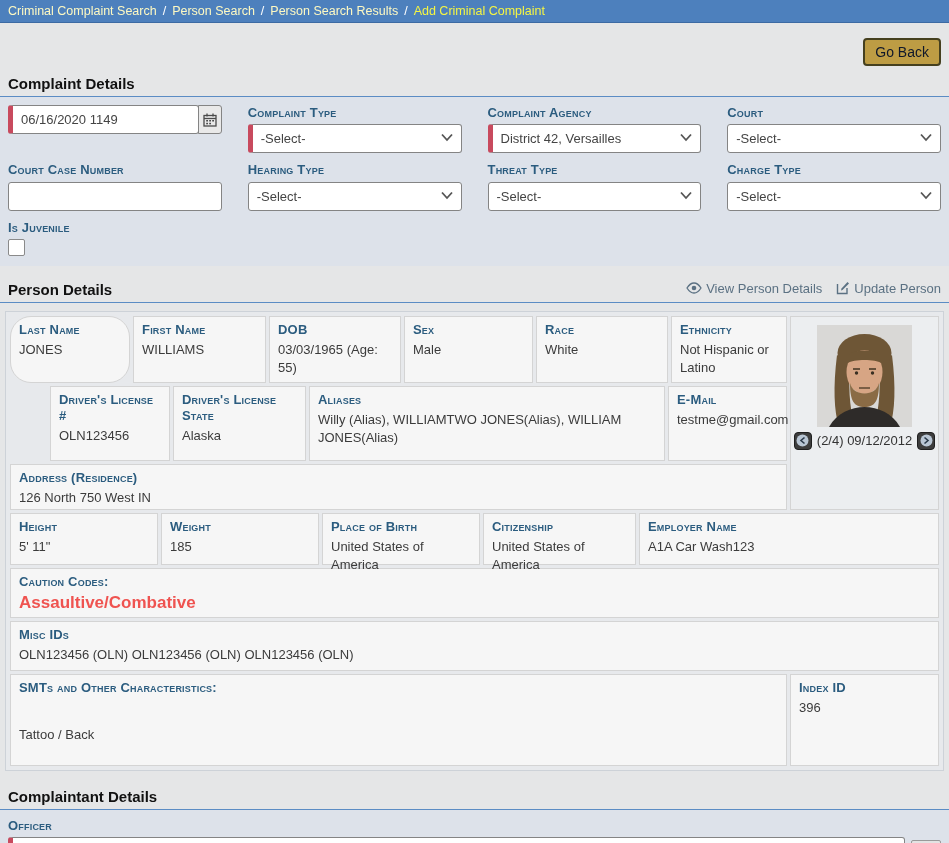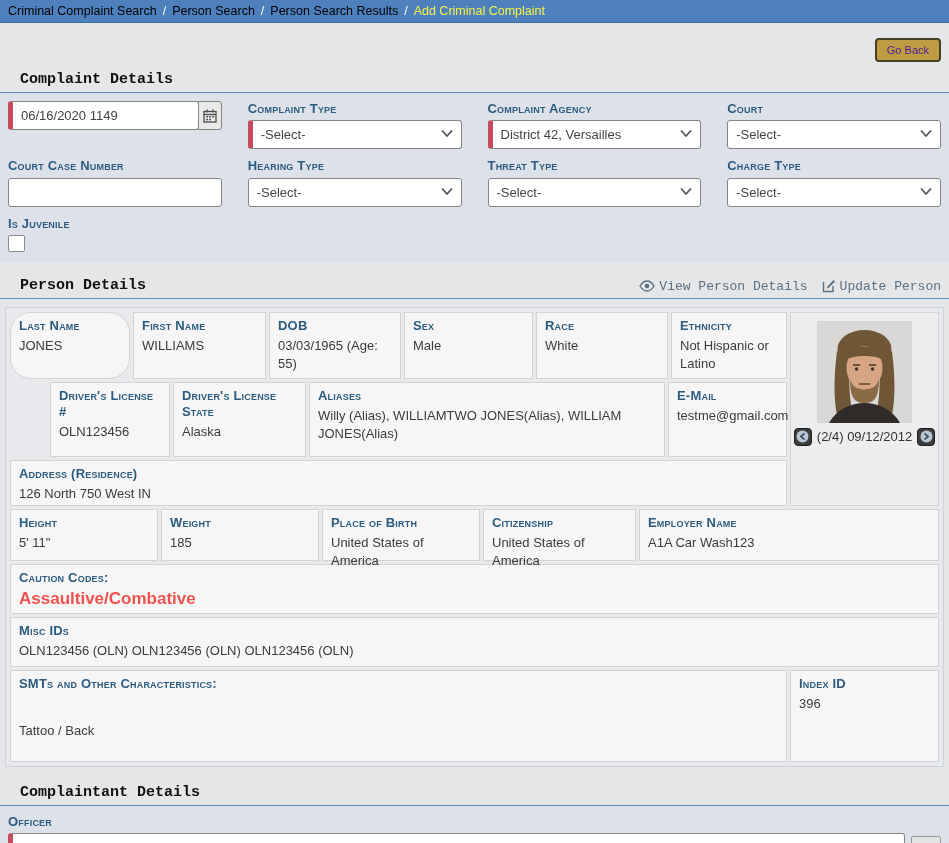--- a/index.html
+++ b/index.html
@@ -13,45 +13,44 @@
   
   .topbar {
     background: #4d80bd;
     height: 23px;
     display: flex;
     align-items: center;
     padding: 0 8px;
     font-size: 12.5px;
     border-bottom: 1px solid #3c6aa3;
   }
-  .topbar a { color: #000000; text-decoration: none; cursor: pointer; }
+  .topbar a { color: #fef9c3; text-decoration: none; cursor: pointer; }
   .topbar .sep { color: #ffffff; margin: 0 6px; }
   .topbar .active { color: #f5f543; }
   
   .page { padding: 0 0 6px 0; }
   .goback-row { display: flex; justify-content: flex-end; padding: 15px 8px 4px 8px; }
   .btn {
     font-family: "Liberation Sans", sans-serif;
-    font-size: 11px;
-    color: #4c1d95;
+    font-size: 14px;
+    color: #0f172a;
     padding: 4px 10px;
     border-radius: 4px;
     cursor: pointer;
   }
   .btn-gold { background: #bd9c44; border: 2px solid #45401f; }
   .section-title {
     font-size: 15px;
     font-weight: 700;
     color: #111;
-    padding: 5px 8px 4px 20px;
+    padding: 5px 8px 4px 8px;
     border-bottom: 1px solid #5b8cc4;
     display: flex;
-    align-items: flex-end;
+    align-items: flex-start;
     justify-content: space-between;
-    font-family: Liberation Mono, monospace;
   }
   .panel {
     background: #dde2ea;
     padding: 8px 8px 10px 8px;
   }
   .field-label {
     font-variant: small-caps;
     font-weight: 700;
     font-size: 13px;
     color: #2b5c7f;

